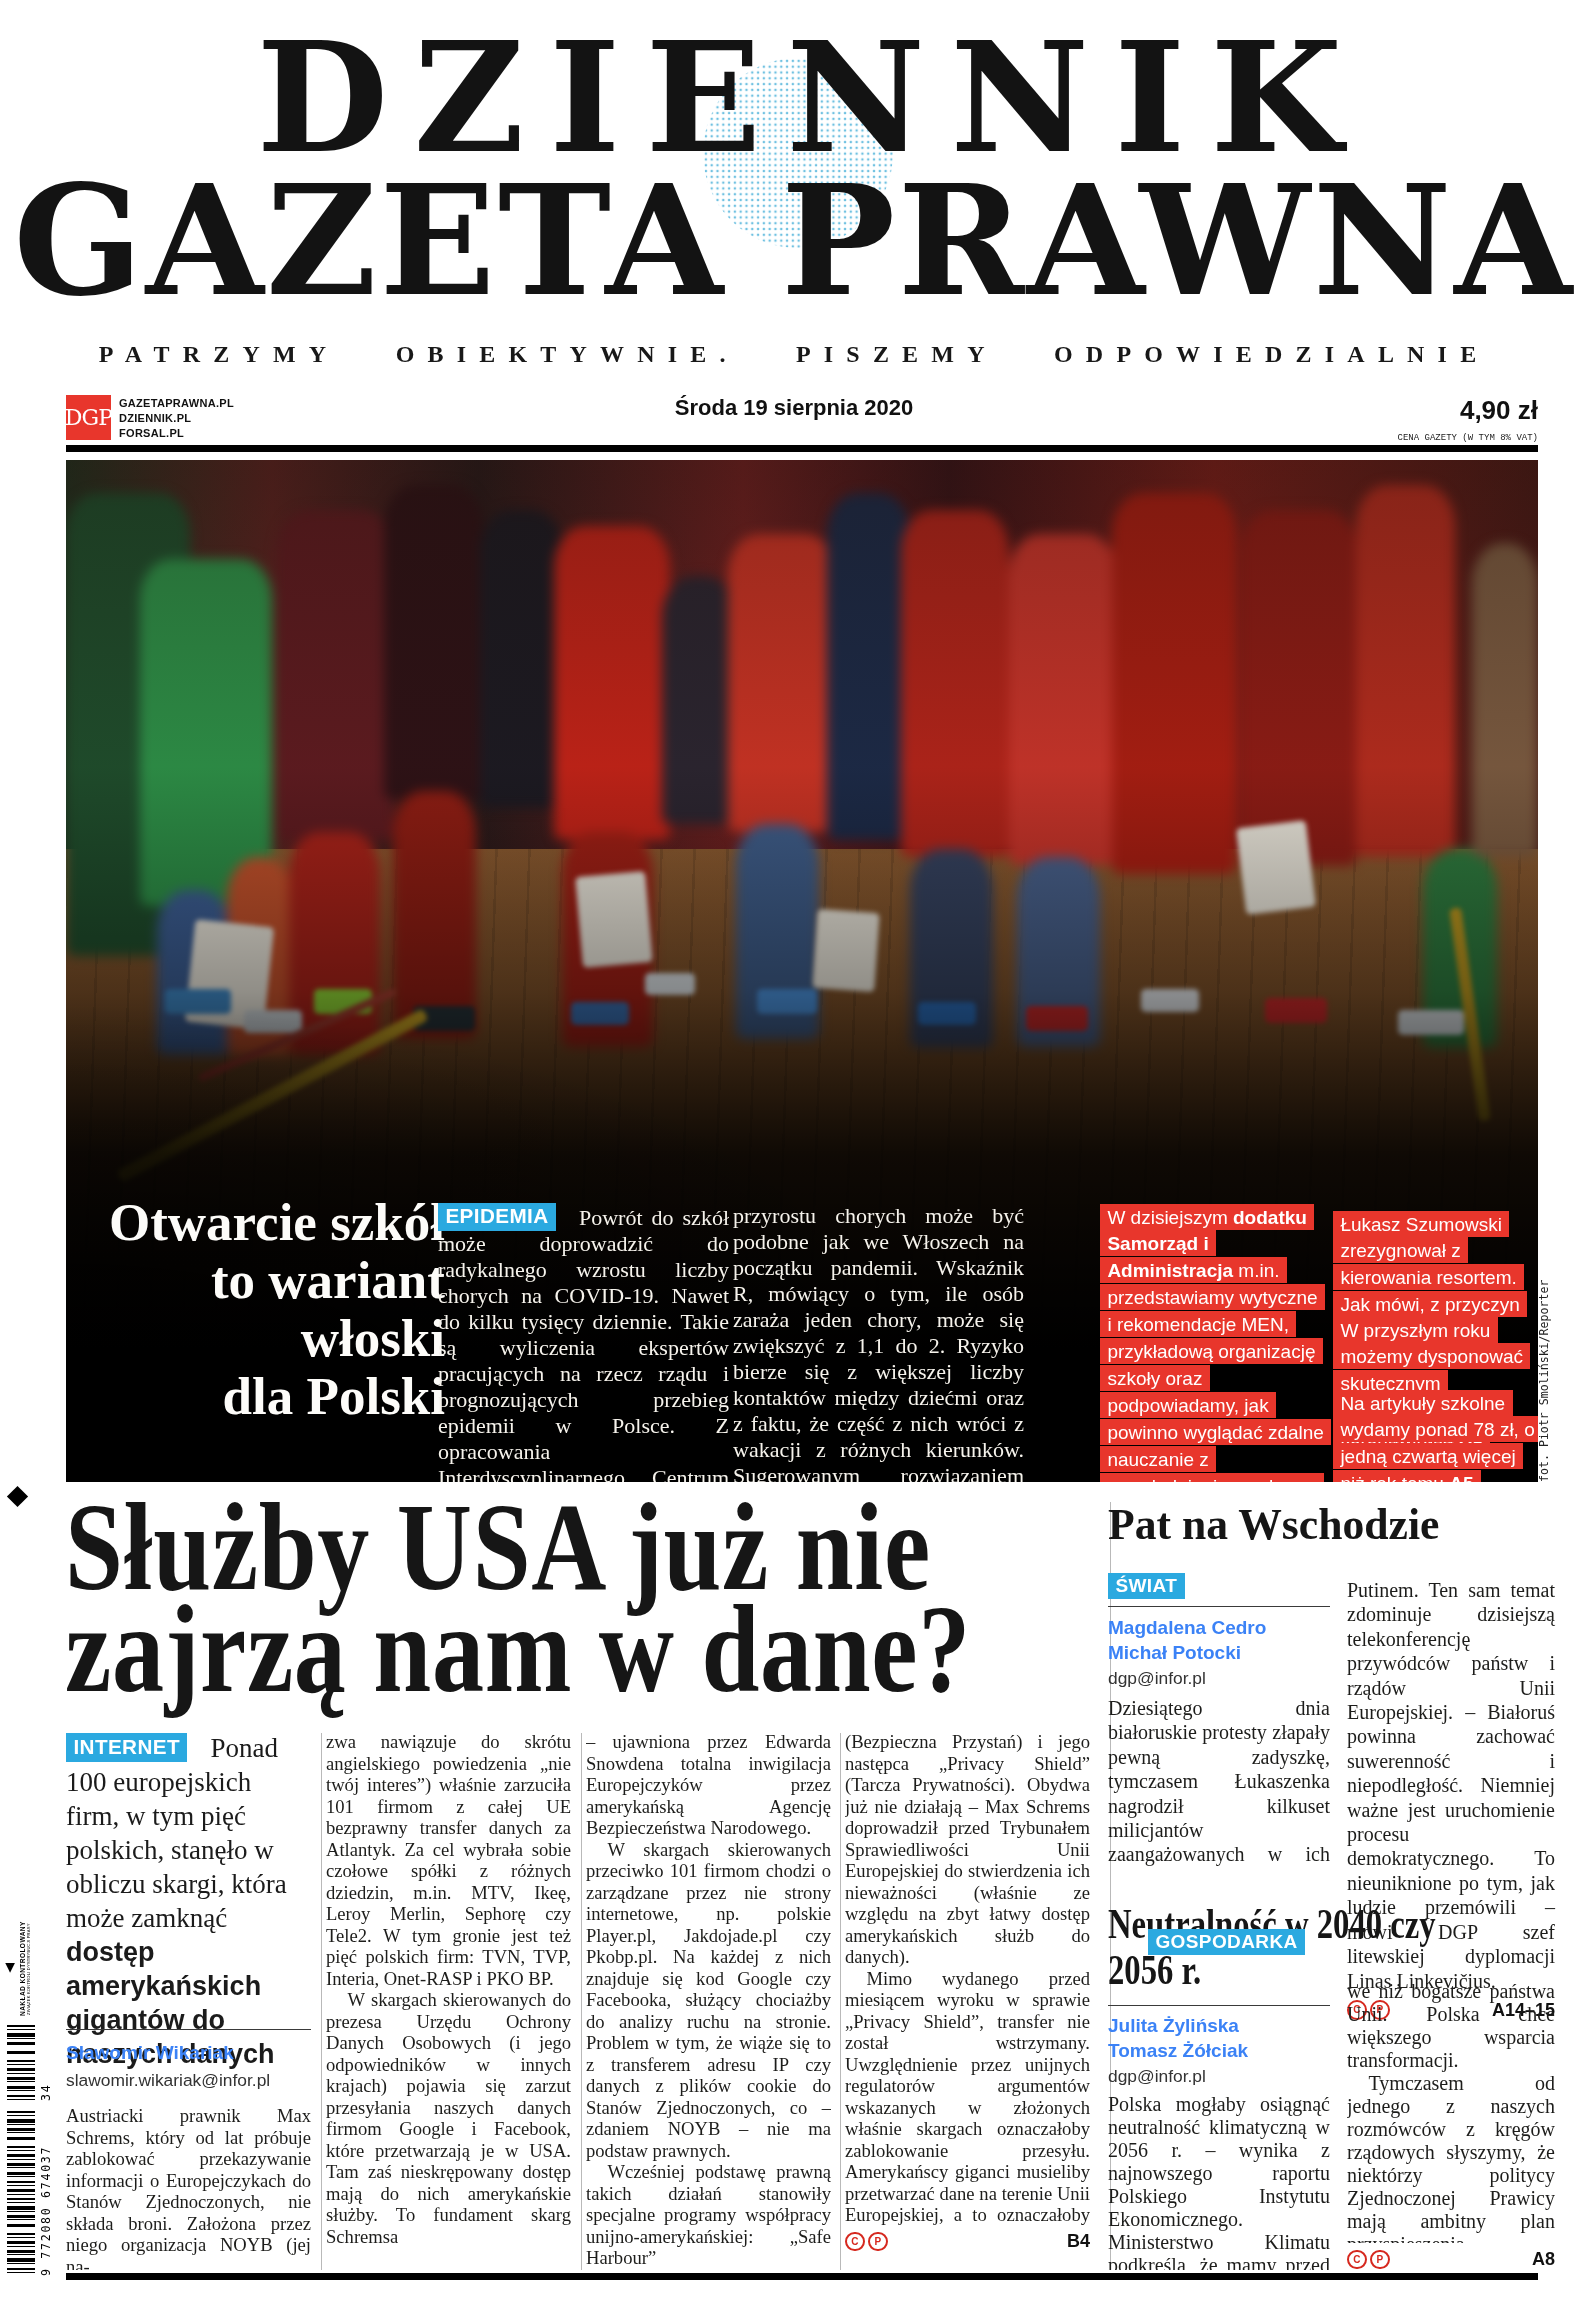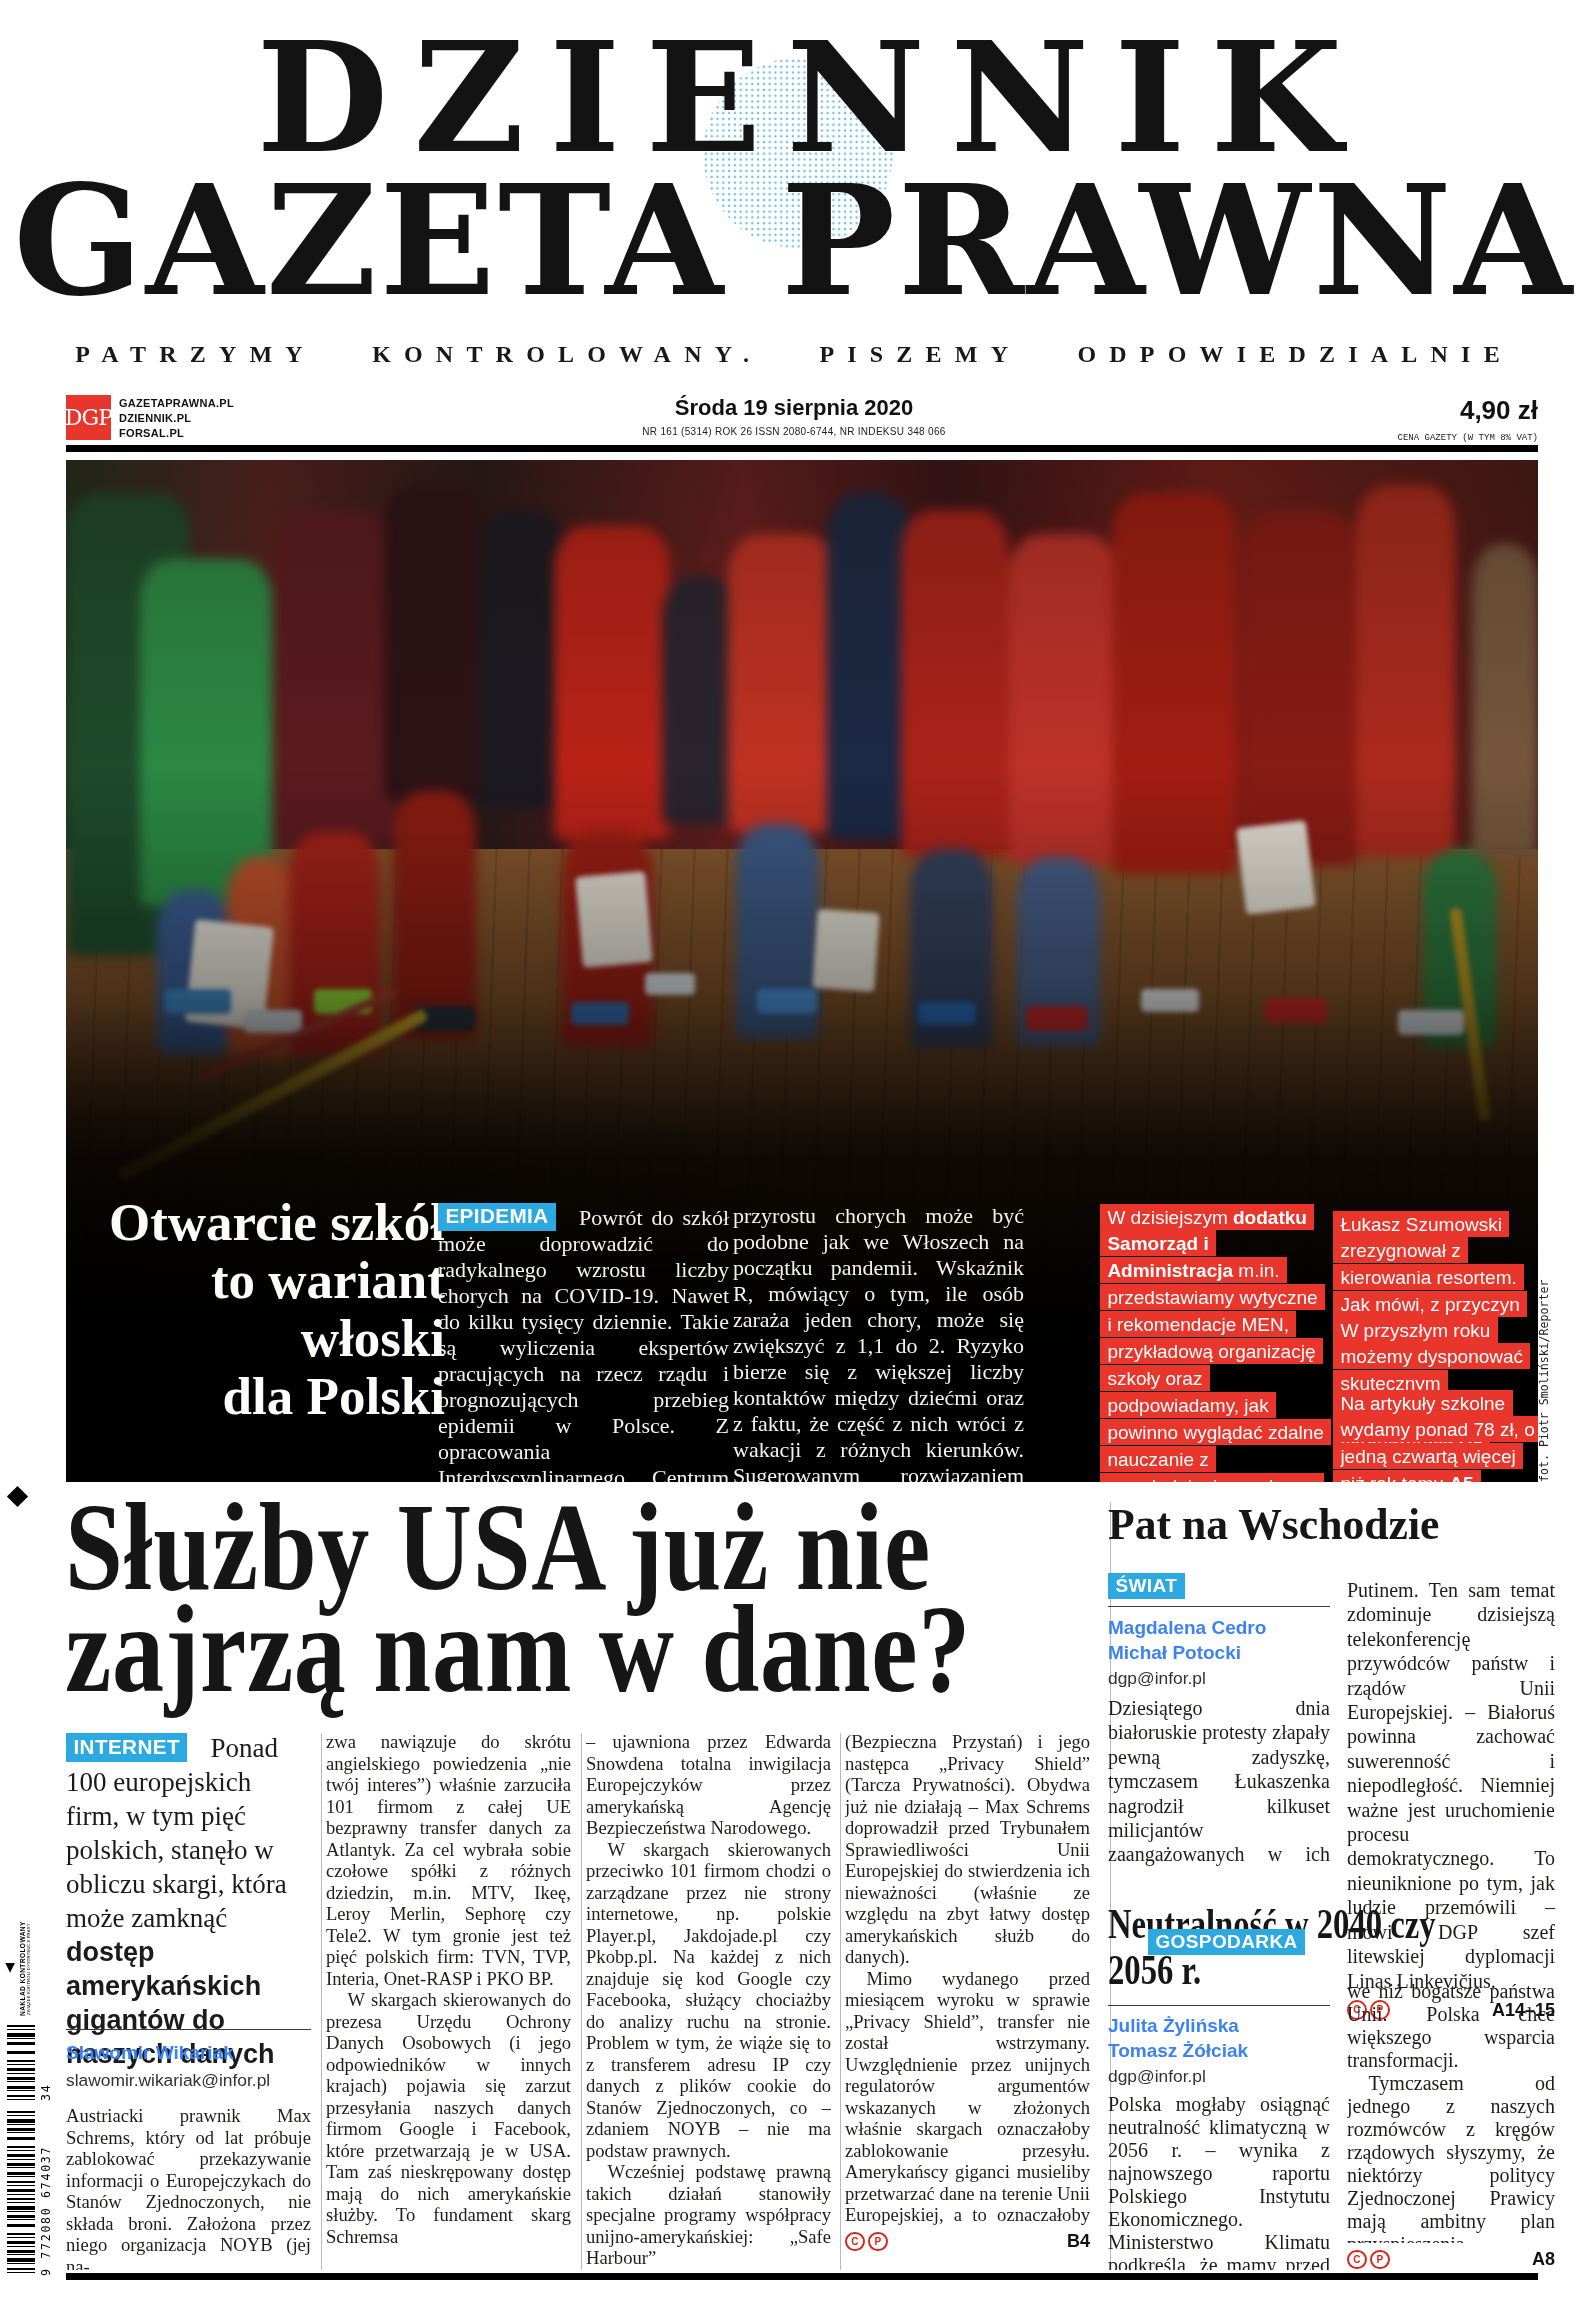--- a/index.html
+++ b/index.html
@@ -123,31 +123,30 @@
          letter-spacing:1.7px;color:#000;display:flex;align-items:center;}
 </style>
 </head>
 <body>
 
 <div class="page">
 
   <div class="globe"></div>
   <div class="m-line m1">DZIENNIK</div>
   <div class="m-line m2">GAZETA PRAWNA</div>
-  <div class="tagline">PATRZYMY KONTROLOWANY. PISZEMY ODPOWIEDZIALNIE</div>
+  <div class="tagline">PATRZYMY OBIEKTYWNIE. PISZEMY ODPOWIEDZIALNIE</div>
 
   <div class="dgp">DGP</div>
   <div class="sites">
     <div>GAZETAPRAWNA.PL</div>
     <div>DZIENNIK.PL</div>
     <div>FORSAL.PL</div>
   </div>
   <div class="datewrap">
     <div class="date">Środa 19 sierpnia 2020</div>
-    <div class="issue">NR 161 (5314) ROK 26 ISSN 2080-6744, NR INDEKSU 348 066</div>
   </div>
   <div class="pricewrap">
     <div class="price">4,90 zł</div>
     <div class="pricenote">CENA GAZETY (W TYM 8% VAT)</div>
   </div>
   <div class="blackrule" style="left:66px;top:445px;width:1472px;height:7.4px;"></div>
 
   <section class="photo">
     <div class="crowdbase"></div>
     <div class="floor"></div>

